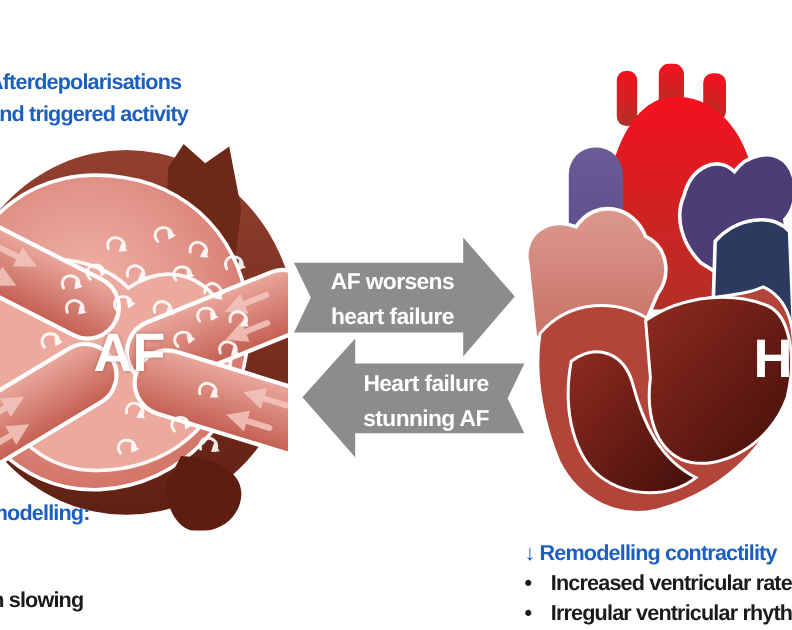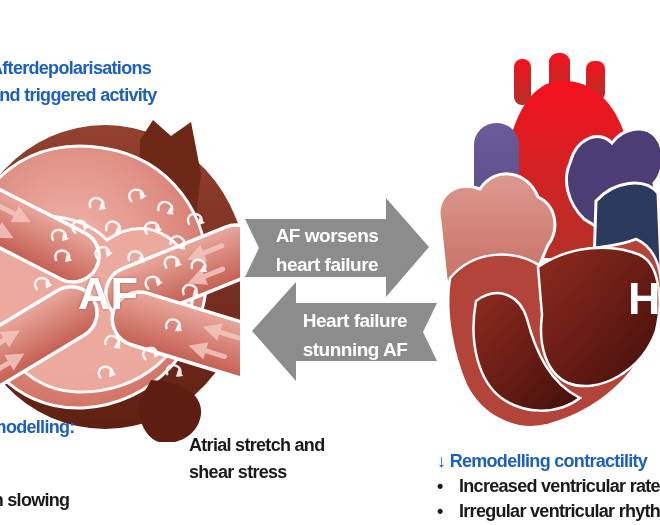--- a/index.html
+++ b/index.html
@@ -158,24 +158,20 @@
 
   <div class="abs lbl blue" style="left:406px;top:1px;">
   </div>
 
   <div class="abs biglabel" style="left:62px;top:268px;margin-left:16px;">AF</div>
   <div class="abs biglabel" style="left:628px;top:273px;">HF</div>
 
   <div class="abs lbl blue" style="left:-31px;top:414px;">Remodelling:</div>
   <div class="abs lbl black" style="left:-90px;top:487px;">Conduction slowing</div>
 
-  <div class="abs lbl black" style="left:189px;top:432px;">
-    <div>Atrial stretch and</div>
-    <div>shear stress</div>
-  </div>
 
   <div class="abs lbl vblock" style="left:437px;top:449px;line-height:25px;">
     <div class="blue">
       <span>↓</span>
       <span>Remodelling contractility</span>
     </div>
     <div class="black">
       <span class="bullet">•</span><span>Increased ventricular rate</span>
     </div>
     <div class="black">

